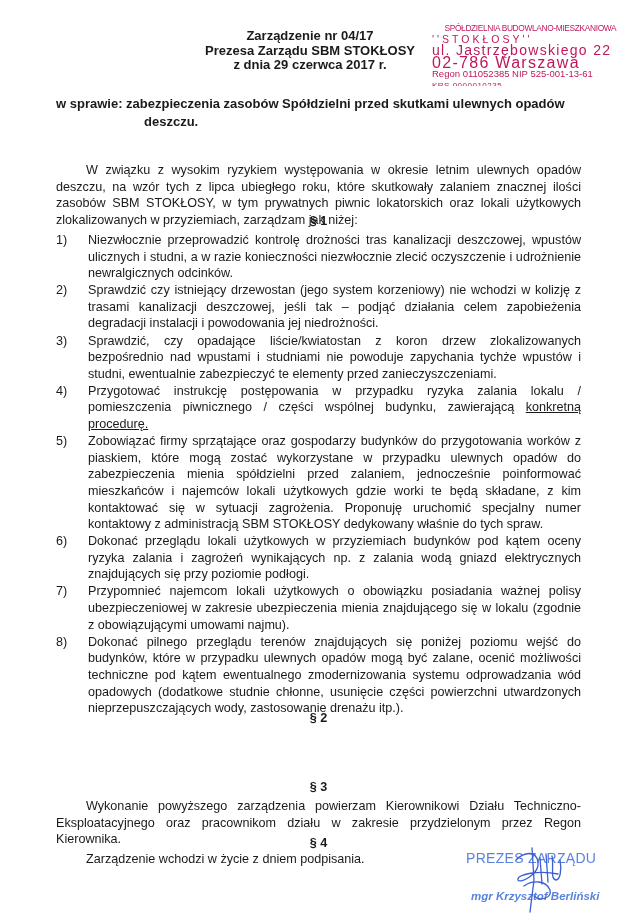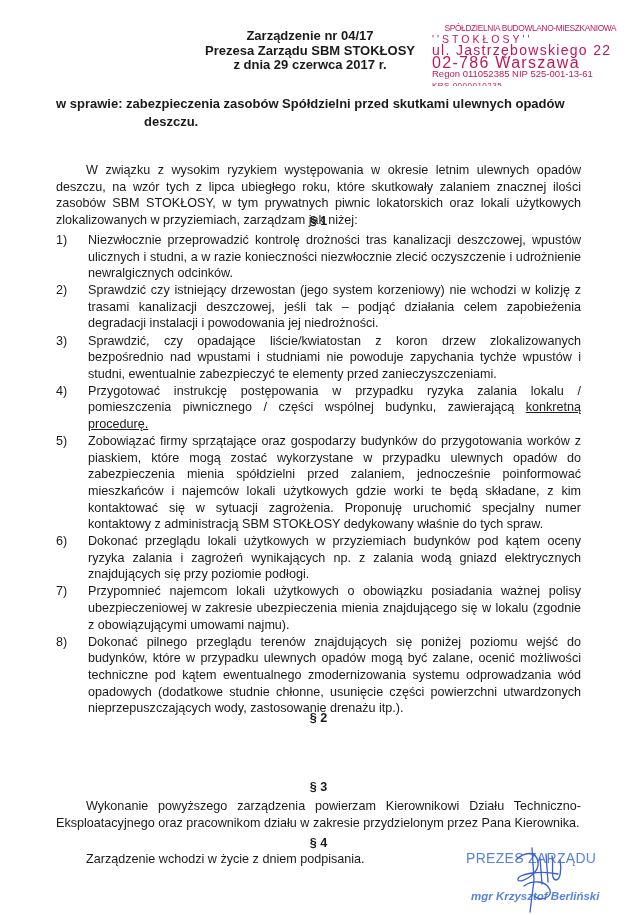--- a/index.html
+++ b/index.html
@@ -194,21 +194,21 @@
     </li>
     <li>
       <span class="num">8)</span>
       <span>Dokonać pilnego przeglądu terenów znajdujących się poniżej poziomu wejść do budynków, które w przypadku ulewnych opadów mogą być zalane, ocenić możliwości techniczne pod kątem ewentualnego zmodernizowania systemu odprowadzania wód opadowych (dodatkowe studnie chłonne, usunięcie części powierzchni utwardzonych nieprzepuszczających wody, zastosowanie drenażu itp.).</span>
     </li>
   </ol>
 
   <div class="para-head p2">§ 2</div>
 
   <div class="para-head p3">§ 3</div>
-  <div class="body-text sec3">Wykonanie powyższego zarządzenia powierzam Kierownikowi Działu Techniczno-Eksploatacyjnego oraz pracownikom działu w zakresie przydzielonym przez Pana Kierownika.</div>
+  <div class="body-text sec3">Wykonanie powyższego zarządzenia powierzam Kierownikowi Działu Techniczno-Eksploatacyjnego oraz pracownikom działu w zakresie przydzielonym przez Regon Kierownika.</div>
 
   <div class="para-head p4">§ 4</div>
   <div class="body-text sec4">Zarządzenie wchodzi w życie z dniem podpisania.</div>
 
   <div class="sig-title">PREZES ZARZĄDU</div>
   <div class="sig-name">mgr Krzysztof Berliński</div>
 
   <svg class="signature" viewBox="0 0 60 75">
     <g fill="none" stroke="#3a5fd0" stroke-width="1.3" stroke-linecap="round" stroke-linejoin="round">
       <path d="M22 8 L24 40 L20 72"></path>

